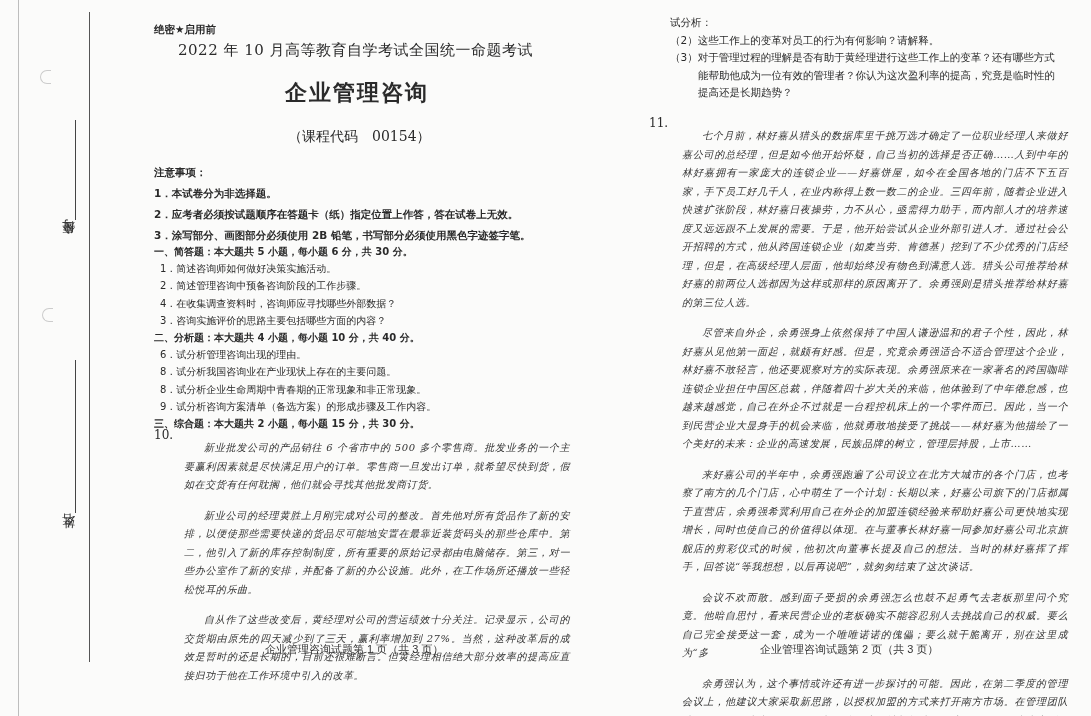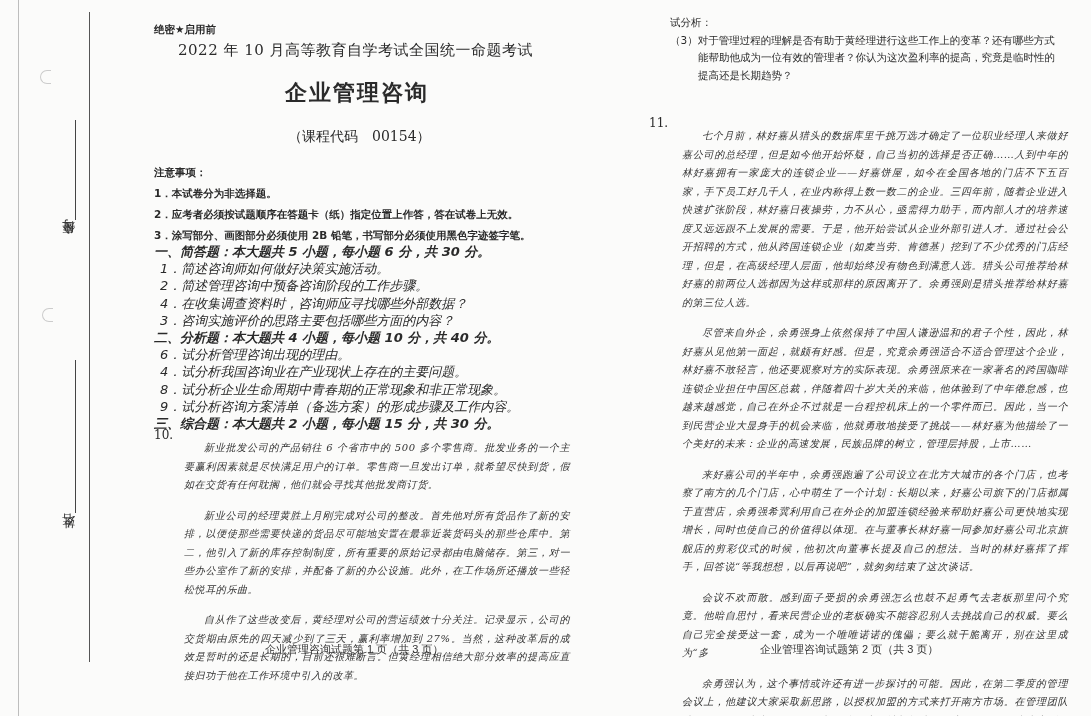--- a/index.html
+++ b/index.html
@@ -33,21 +33,21 @@
     }
     .page { position: absolute; top: 0; height: 716px; }
     .page1 { left: 140px; width: 440px; }
     .page2 { left: 640px; width: 440px; }
     .secret { position: absolute; left: 14px; top: 23px; font-size: 10.5px; font-weight: bold; font-family: "DejaVu Sans", sans-serif; }
     .exam-title { position: absolute; left: 38px; top: 41px; font-size: 15px; letter-spacing: 0.5px; text-align: center; }
     .subject { position: absolute; left: 145px; top: 78px; font-size: 22px; font-weight: bold; letter-spacing: 2px; }
     .course-code { position: absolute; left: 148px; top: 128px; font-size: 14px; }
     .notes { position: absolute; left: 14px; top: 162px; font-size: 10.5px; font-family: "DejaVu Sans", sans-serif; font-weight: bold; line-height: 21px; }
     .notes div { white-space: nowrap; }
-    .q-block { position: absolute; left: 14px; font-size: 13px; line-height: 17.2px; font-family: "DejaVu Sans", sans-serif; font-style: italic; }
+    .q-block { position: absolute; left: 14px; font-size: 10px; line-height: 17.2px; font-family: "DejaVu Sans", sans-serif; }
     .q-block .sec { font-weight: bold; white-space: nowrap; }
     .q-block .q { padding-left: 6px; white-space: nowrap; }
     .case { position: absolute; font-size: 10px; line-height: 18.5px; font-style: italic; color: #333; letter-spacing: 0.6px; text-align: justify; }
     .case p { margin: 12px; text-indent: 2em; }
     .qnum { position: absolute; font-size: 12px; font-family: "DejaVu Serif", serif; }
     .footer { position: absolute; top: 642px; font-size: 11px; font-family: Liberation Sans, sans-serif; color: #333; }
     .analysis { position: absolute; left: 30px; top: 14px; font-size: 10.5px; line-height: 17.5px; font-family: "DejaVu Sans", sans-serif; }
     .analysis .item { white-space: nowrap; }
     .analysis .cont { padding-left: 28px; white-space: nowrap; }
   </style>
@@ -79,39 +79,40 @@
   </div>
 
   <div class="q-block" style="top:243px;">
     <div class="sec">一、简答题：本大题共 5 小题，每小题 6 分，共 30 分。</div>
     <div class="q">1．简述咨询师如何做好决策实施活动。</div>
     <div class="q">2．简述管理咨询中预备咨询阶段的工作步骤。</div>
     <div class="q">4．在收集调查资料时，咨询师应寻找哪些外部数据？</div>
     <div class="q">3．咨询实施评价的思路主要包括哪些方面的内容？</div>
     <div class="sec">二、分析题：本大题共 4 小题，每小题 10 分，共 40 分。</div>
     <div class="q">6．试分析管理咨询出现的理由。</div>
-    <div class="q">4．试分析我国咨询业在产业现状上存在的主要问题。</div>
+    <div class="q">8．试分析我国咨询业在产业现状上存在的主要问题。</div>
     <div class="q">8．试分析企业生命周期中青春期的正常现象和非正常现象。</div>
     <div class="q">9．试分析咨询方案清单（备选方案）的形成步骤及工作内容。</div>
     <div class="sec">三、综合题：本大题共 2 小题，每小题 15 分，共 30 分。</div>
   </div>
 
   <div class="qnum" style="left:14px; top:428px;">10.</div>
   <div class="case" style="left:32px; top:427px; width:410px;">
     <p>新业批发公司的产品销往 6 个省市中的 500 多个零售商。批发业务的一个主要赢利因素就是尽快满足用户的订单。零售商一旦发出订单，就希望尽快到货，假如在交货有任何耽搁，他们就会寻找其他批发商订货。</p>
     <p>新业公司的经理黄胜上月刚完成对公司的整改。首先他对所有货品作了新的安排，以便使那些需要快递的货品尽可能地安置在最靠近装货码头的那些仓库中。第二，他引入了新的库存控制制度，所有重要的原始记录都由电脑储存。第三，对一些办公室作了新的安排，并配备了新的办公设施。此外，在工作场所还播放一些轻松悦耳的乐曲。</p>
     <p>自从作了这些改变后，黄经理对公司的营运绩效十分关注。记录显示，公司的交货期由原先的四天减少到了三天，赢利率增加到 27%。当然，这种改革后的成效是暂时的还是长期的，目前还很难断言。但黄经理相信绝大部分效率的提高应直接归功于他在工作环境中引入的改革。</p>
   </div>
 
   <div class="footer" style="left:125px;">企业管理咨询试题第 1 页（共 3 页）</div>
 </div>
 
 <div class="page page2">
   <div class="analysis">
     <div class="item">试分析：</div>
+    <div class="item">（2）这些工作上的变革对员工的行为有何影响？请解释。</div>
     <div class="item">（3）对于管理过程的理解是否有助于黄经理进行这些工作上的变革？还有哪些方式</div>
     <div class="cont">能帮助他成为一位有效的管理者？你认为这次盈利率的提高，究竟是临时性的</div>
     <div class="cont">提高还是长期趋势？</div>
   </div>
 
   <div class="qnum" style="left:9px; top:116px;">11.</div>
   <div class="case" style="left:30px; top:115px; width:410px;">
     <p>七个月前，林好嘉从猎头的数据库里千挑万选才确定了一位职业经理人来做好嘉公司的总经理，但是如今他开始怀疑，自己当初的选择是否正确……人到中年的林好嘉拥有一家庞大的连锁企业——好嘉饼屋，如今在全国各地的门店不下五百家，手下员工好几千人，在业内称得上数一数二的企业。三四年前，随着企业进入快速扩张阶段，林好嘉日夜操劳，力不从心，亟需得力助手，而内部人才的培养速度又远远跟不上发展的需要。于是，他开始尝试从企业外部引进人才。通过社会公开招聘的方式，他从跨国连锁企业（如麦当劳、肯德基）挖到了不少优秀的门店经理，但是，在高级经理人层面，他却始终没有物色到满意人选。猎头公司推荐给林好嘉的前两位人选都因为这样或那样的原因离开了。余勇强则是猎头推荐给林好嘉的第三位人选。</p>
     <p>尽管来自外企，余勇强身上依然保持了中国人谦逊温和的君子个性，因此，林好嘉从见他第一面起，就颇有好感。但是，究竟余勇强适合不适合管理这个企业，林好嘉不敢轻言，他还要观察对方的实际表现。余勇强原来在一家著名的跨国咖啡连锁企业担任中国区总裁，伴随着四十岁大关的来临，他体验到了中年倦怠感，也越来越感觉，自己在外企不过就是一台程控机床上的一个零件而已。因此，当一个到民营企业大显身手的机会来临，他就勇敢地接受了挑战——林好嘉为他描绘了一个美好的未来：企业的高速发展，民族品牌的树立，管理层持股，上市……</p>
     <p>来好嘉公司的半年中，余勇强跑遍了公司设立在北方大城市的各个门店，也考察了南方的几个门店，心中萌生了一个计划：长期以来，好嘉公司旗下的门店都属于直营店，余勇强希冀利用自己在外企的加盟连锁经验来帮助好嘉公司更快地实现增长，同时也使自己的价值得以体现。在与董事长林好嘉一同参加好嘉公司北京旗舰店的剪彩仪式的时候，他初次向董事长提及自己的想法。当时的林好嘉挥了挥手，回答说“等我想想，以后再说吧”，就匆匆结束了这次谈话。</p>

